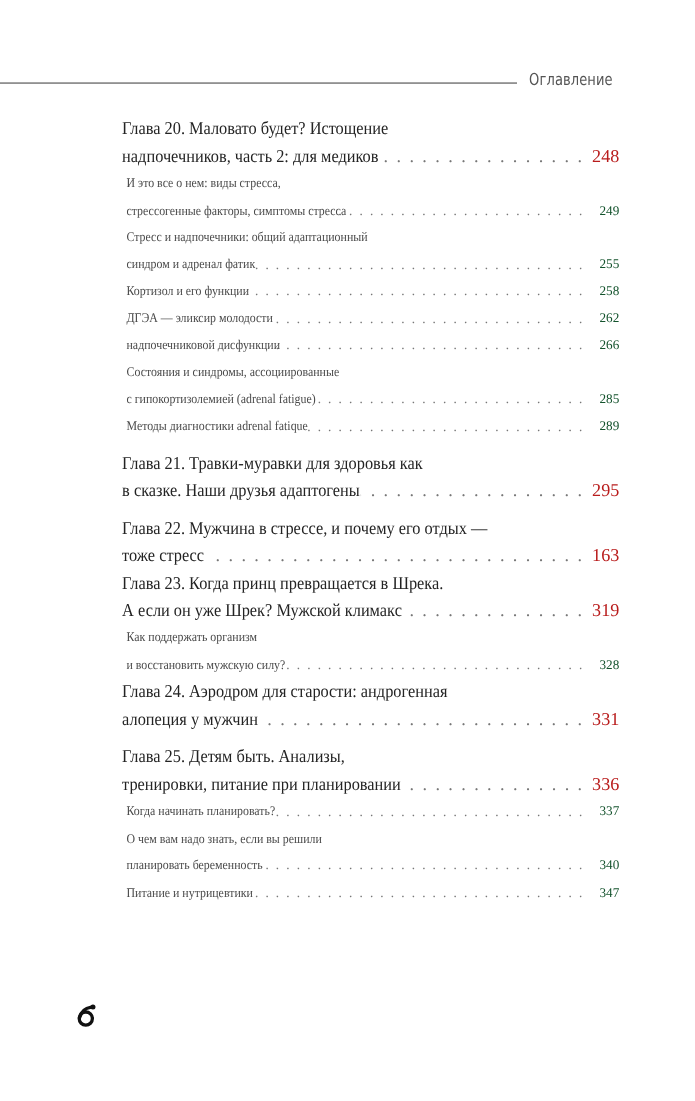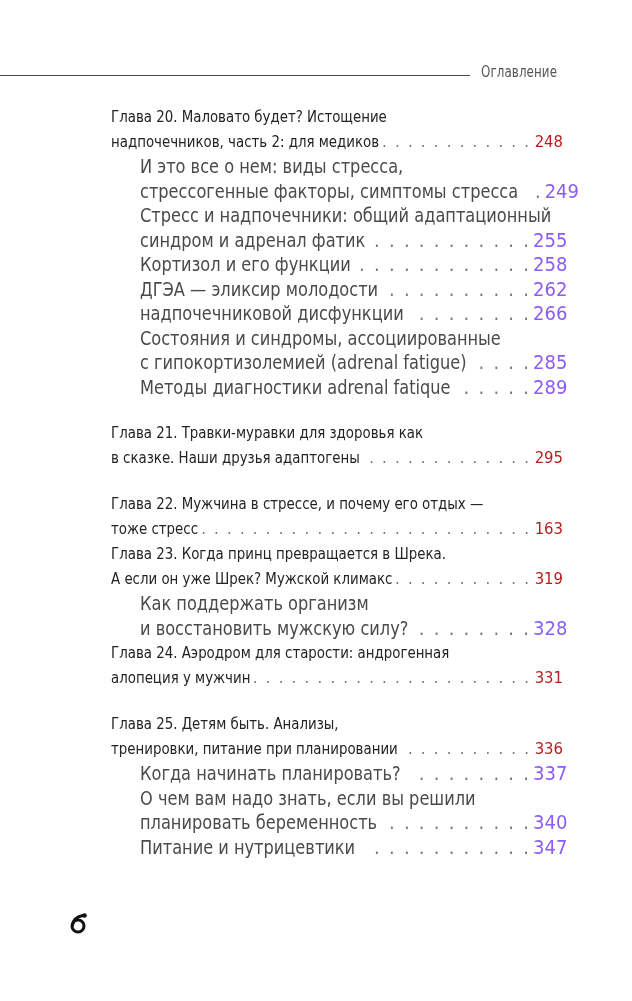--- a/index.html
+++ b/index.html
@@ -32,37 +32,38 @@
       letter-spacing: 0.1px;
       transform: scaleX(0.88);
       transform-origin: left center;
       white-space: nowrap;
     }
     .toc {
       position: absolute;
       left: 111px;
       top: 104px;
       width: 452px;
+      font-family: Liberation Serif, serif;
     }
     .entry {
       position: relative;
       font-size: 16.5px;
       line-height: 25px;
     }
     .entry.chapter {
       color: #232323;
       font-weight: 500;
     }
     .entry.chapter.spaced {
-      margin-top: 21px;
+      margin-top: 9px;
     }
     .entry.sub {
-      margin-left: 29px;
+      margin-left: 4px;
       color: #4a4a4a;
-      font-size: 20px;
+      font-size: 12px;
       line-height: 24.5px;
     }
     .line {
       display: flex;
       align-items: baseline;
       white-space: nowrap;
     }
     .text {
       display: inline-block;
       transform-origin: left center;
@@ -84,21 +85,21 @@
       content: ". . . . . . . . . . . . . . . . . . . . . . . . . . . . . . . . . . . . . . . . . . . . . . . . . . . . . . . . . . . . . .";
       letter-spacing: 0;
       word-spacing: 3.5px;
     }
     .page {
       flex: 0 0 auto;
       width: 30px;
       text-align: right;
       color: #b91c1c;
     }
-    .entry.sub .page { color: #8b5cf6; }
+    .entry.sub .page { color: #14532d; }
     .condensed {
       display: inline-block;
       transform: scaleX(0.9);
       transform-origin: left center;
     }
     .publisher-logo {
       position: absolute;
       left: 67px;
       top: 911px;
       width: 24px;

